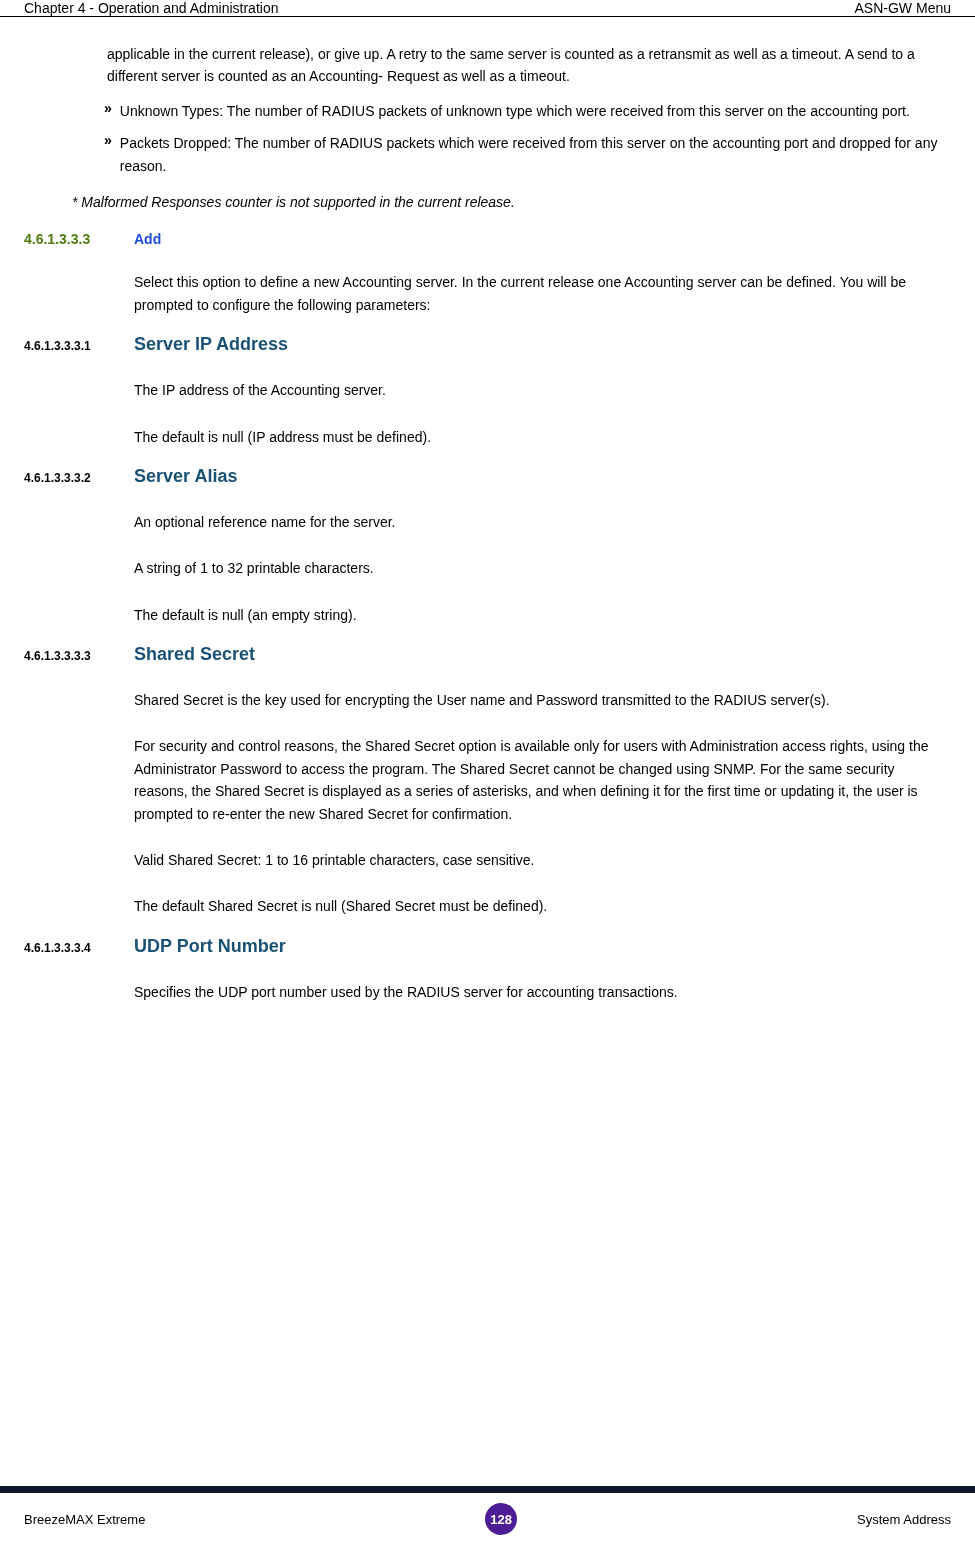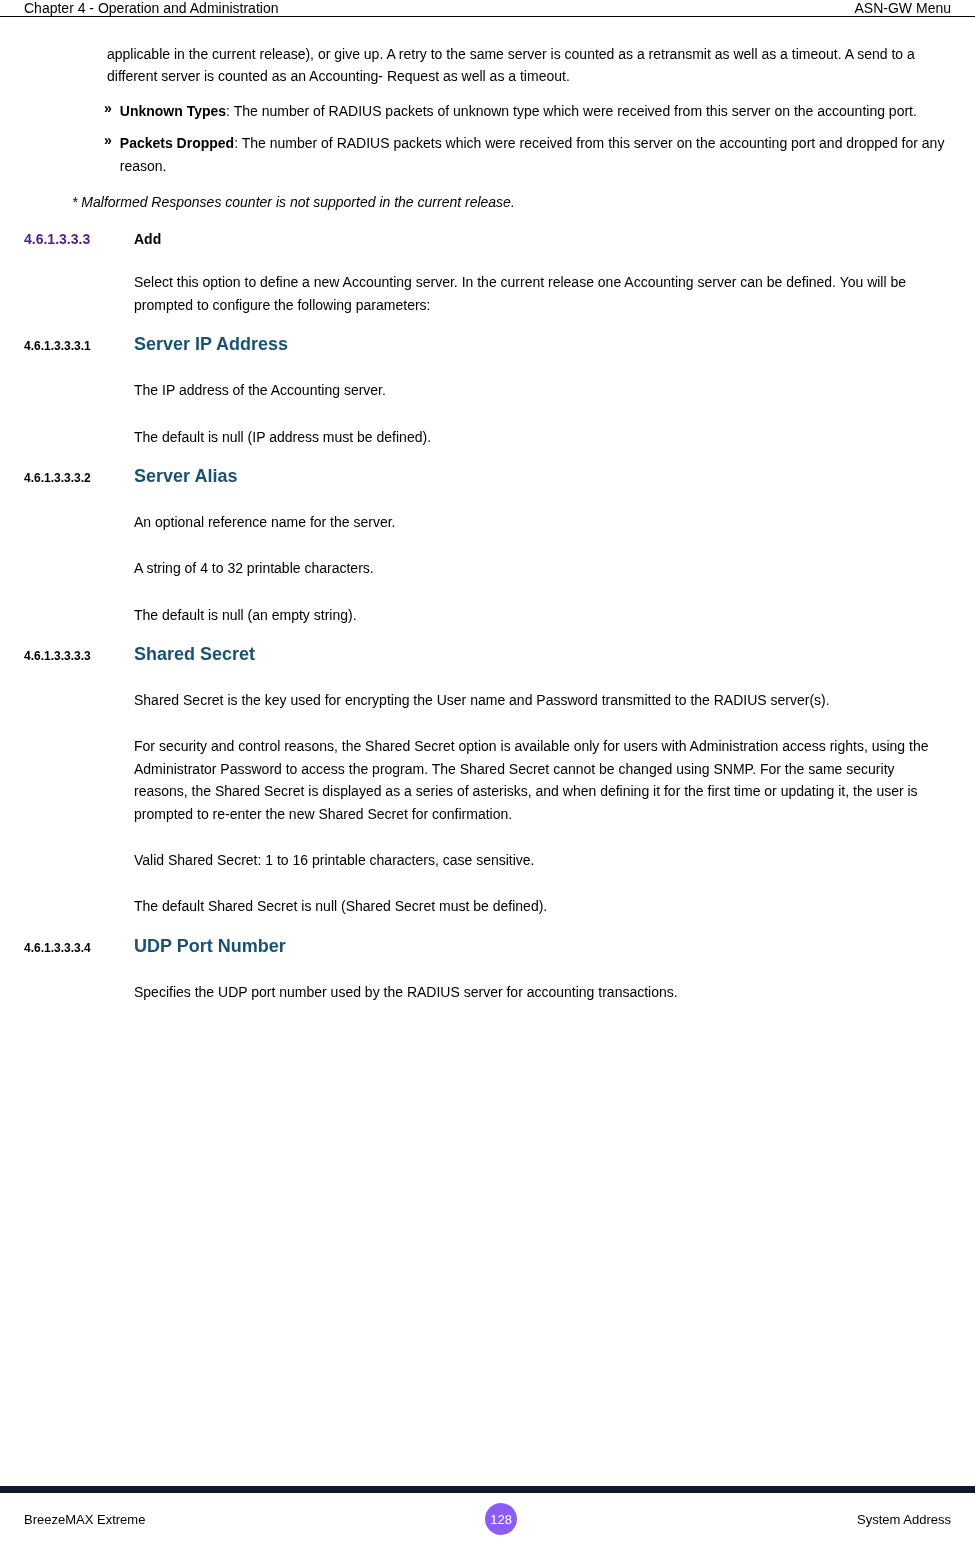--- a/index.html
+++ b/index.html
@@ -33,54 +33,54 @@
       margin-bottom: 10px;
       margin-left: 80px;
     }
     .bullet-arrow {
       font-weight: bold;
       margin-right: 8px;
       flex-shrink: 0;
       font-size: 14px;
     }
     .bullet-content { line-height: 1.6; }
-    .bullet-content b { font-weight: bold; }
+    .bullet-content b { font-weight: normal; }
     .note-block {
       margin-left: 48px;
       margin-bottom: 18px;
       font-style: italic;
       line-height: 1.6;
     }
     .section-heading {
       display: flex;
       align-items: baseline;
       margin-top: 18px;
       margin-bottom: 8px;
     }
     .section-num {
       font-weight: bold;
       font-size: 14px;
       min-width: 110px;
-      color: #4c1d95;
+      color: #4d7c0f;
     }
     .section-num-sub {
       font-weight: bold;
       font-size: 12px;
       min-width: 110px;
       color: #000;
     }
     .section-title {
       font-weight: bold;
       font-size: 18px;
       color: #1a5276;
     }
     .section-title-add {
       font-weight: bold;
       font-size: 14px;
-      color: #000000;
+      color: #1d4ed8;
     }
     .section-body {
       margin-left: 110px;
       line-height: 1.6;
       margin-bottom: 10px;
     }
     .section-body p {
       margin-bottom: 10px;
       margin-top: 24px;
     }
@@ -90,30 +90,30 @@
       left: 0;
       right: 0;
       display: flex;
       justify-content: space-between;
       align-items: center;
       padding: 10px 24px;
       border-top: 7px solid #0f172a;
       font-size: 13px;
     }
     .page-number-badge {
-      background: #8b5cf6;
+      background: #4c1d95;
       color: #fff;
       border-radius: 50%;
       width: 32px;
       height: 32px;
       display: flex;
       align-items: center;
       justify-content: center;
       font-size: 13px;
-      font-weight: normal;
+      font-weight: bold;
     }
     .top-margin { margin-top: 6px; }
     .mb14 { margin-bottom: 14px; }
   </style>
 </head>
 <body>
 
 <div class="page-header">
   <span>Chapter 4 - Operation and Administration</span>
   <span>ASN-GW Menu</span>
@@ -155,21 +155,21 @@
     <p>The IP address of the Accounting server.</p>
     <p>The default is null (IP address must be defined).</p>
   </div>
 
   <div class="section-heading">
     <span class="section-num-sub">4.6.1.3.3.3.2</span>
     <span class="section-title">Server Alias</span>
   </div>
   <div class="section-body">
     <p>An optional reference name for the server.</p>
-    <p>A string of 4 to 32 printable characters.</p>
+    <p>A string of 1 to 32 printable characters.</p>
     <p>The default is null (an empty string).</p>
   </div>
 
   <div class="section-heading">
     <span class="section-num-sub">4.6.1.3.3.3.3</span>
     <span class="section-title">Shared Secret</span>
   </div>
   <div class="section-body">
     <p>Shared Secret is the key used for encrypting the User name and Password transmitted to the RADIUS server(s).</p>
     <p>For security and control reasons, the Shared Secret option is available only for users with Administration access rights, using the Administrator Password to access the program. The Shared Secret cannot be changed using SNMP. For the same security reasons, the Shared Secret is displayed as a series of asterisks, and when defining it for the first time or updating it, the user is prompted to re-enter the new Shared Secret for confirmation.</p>

